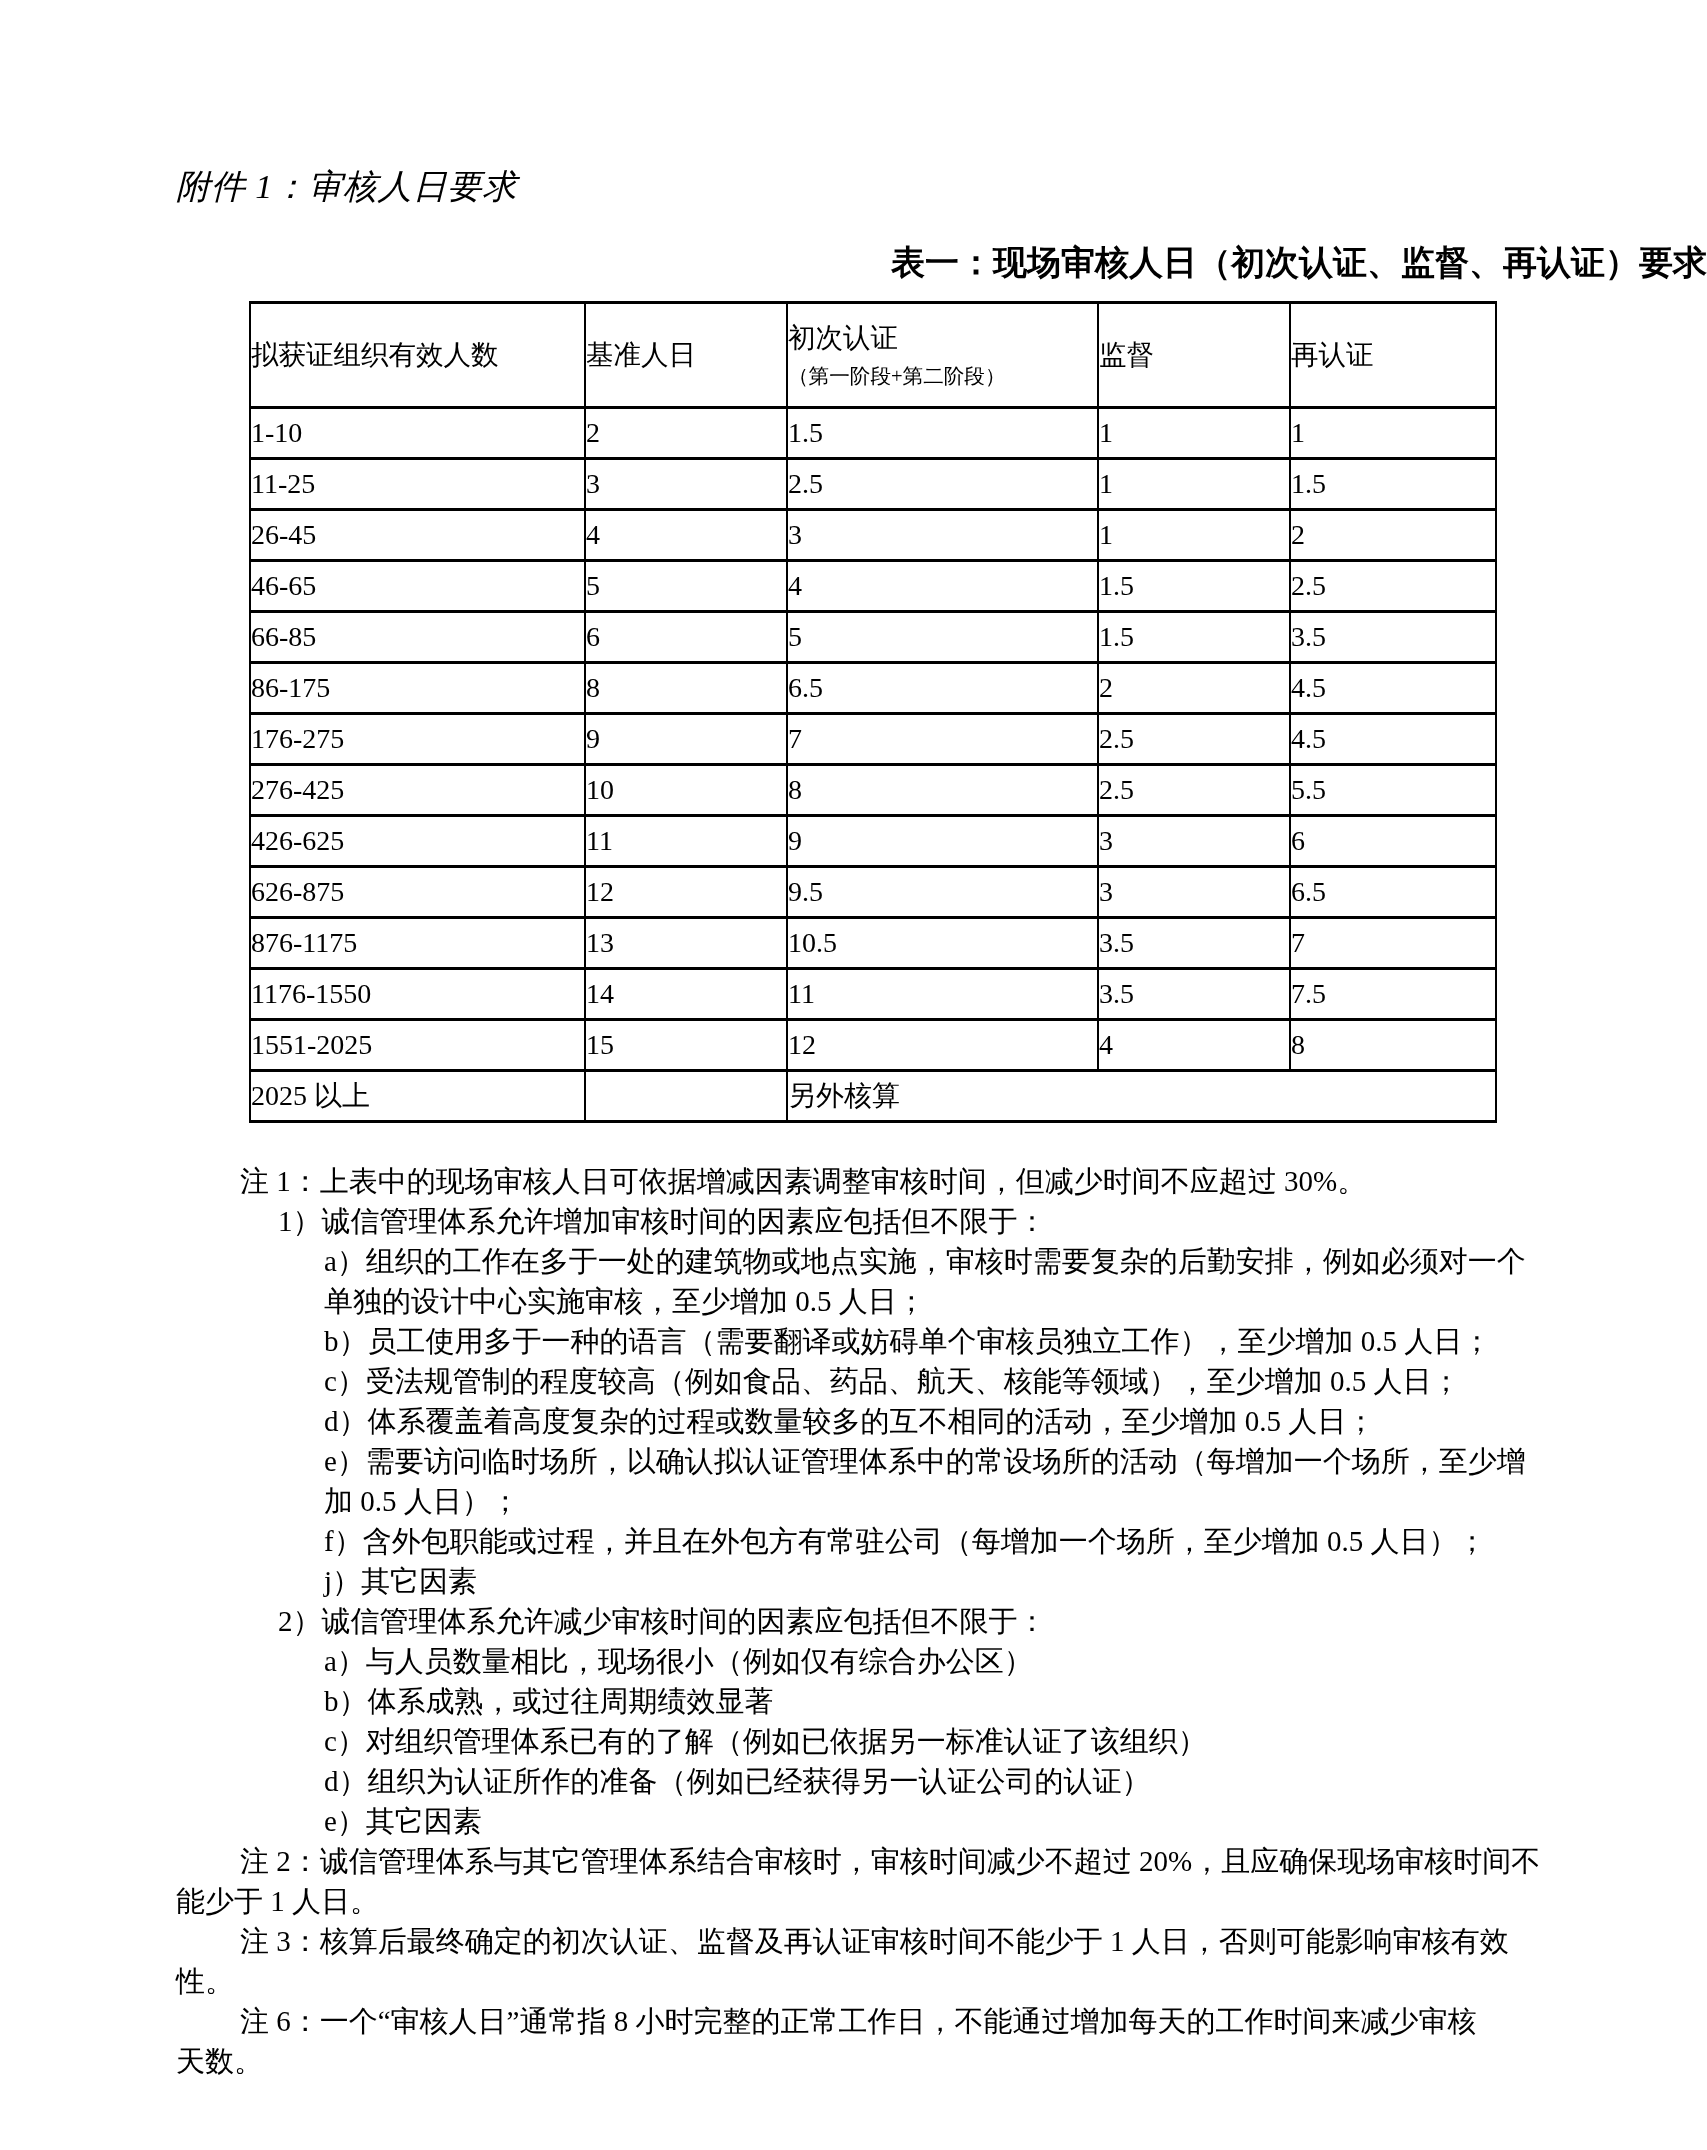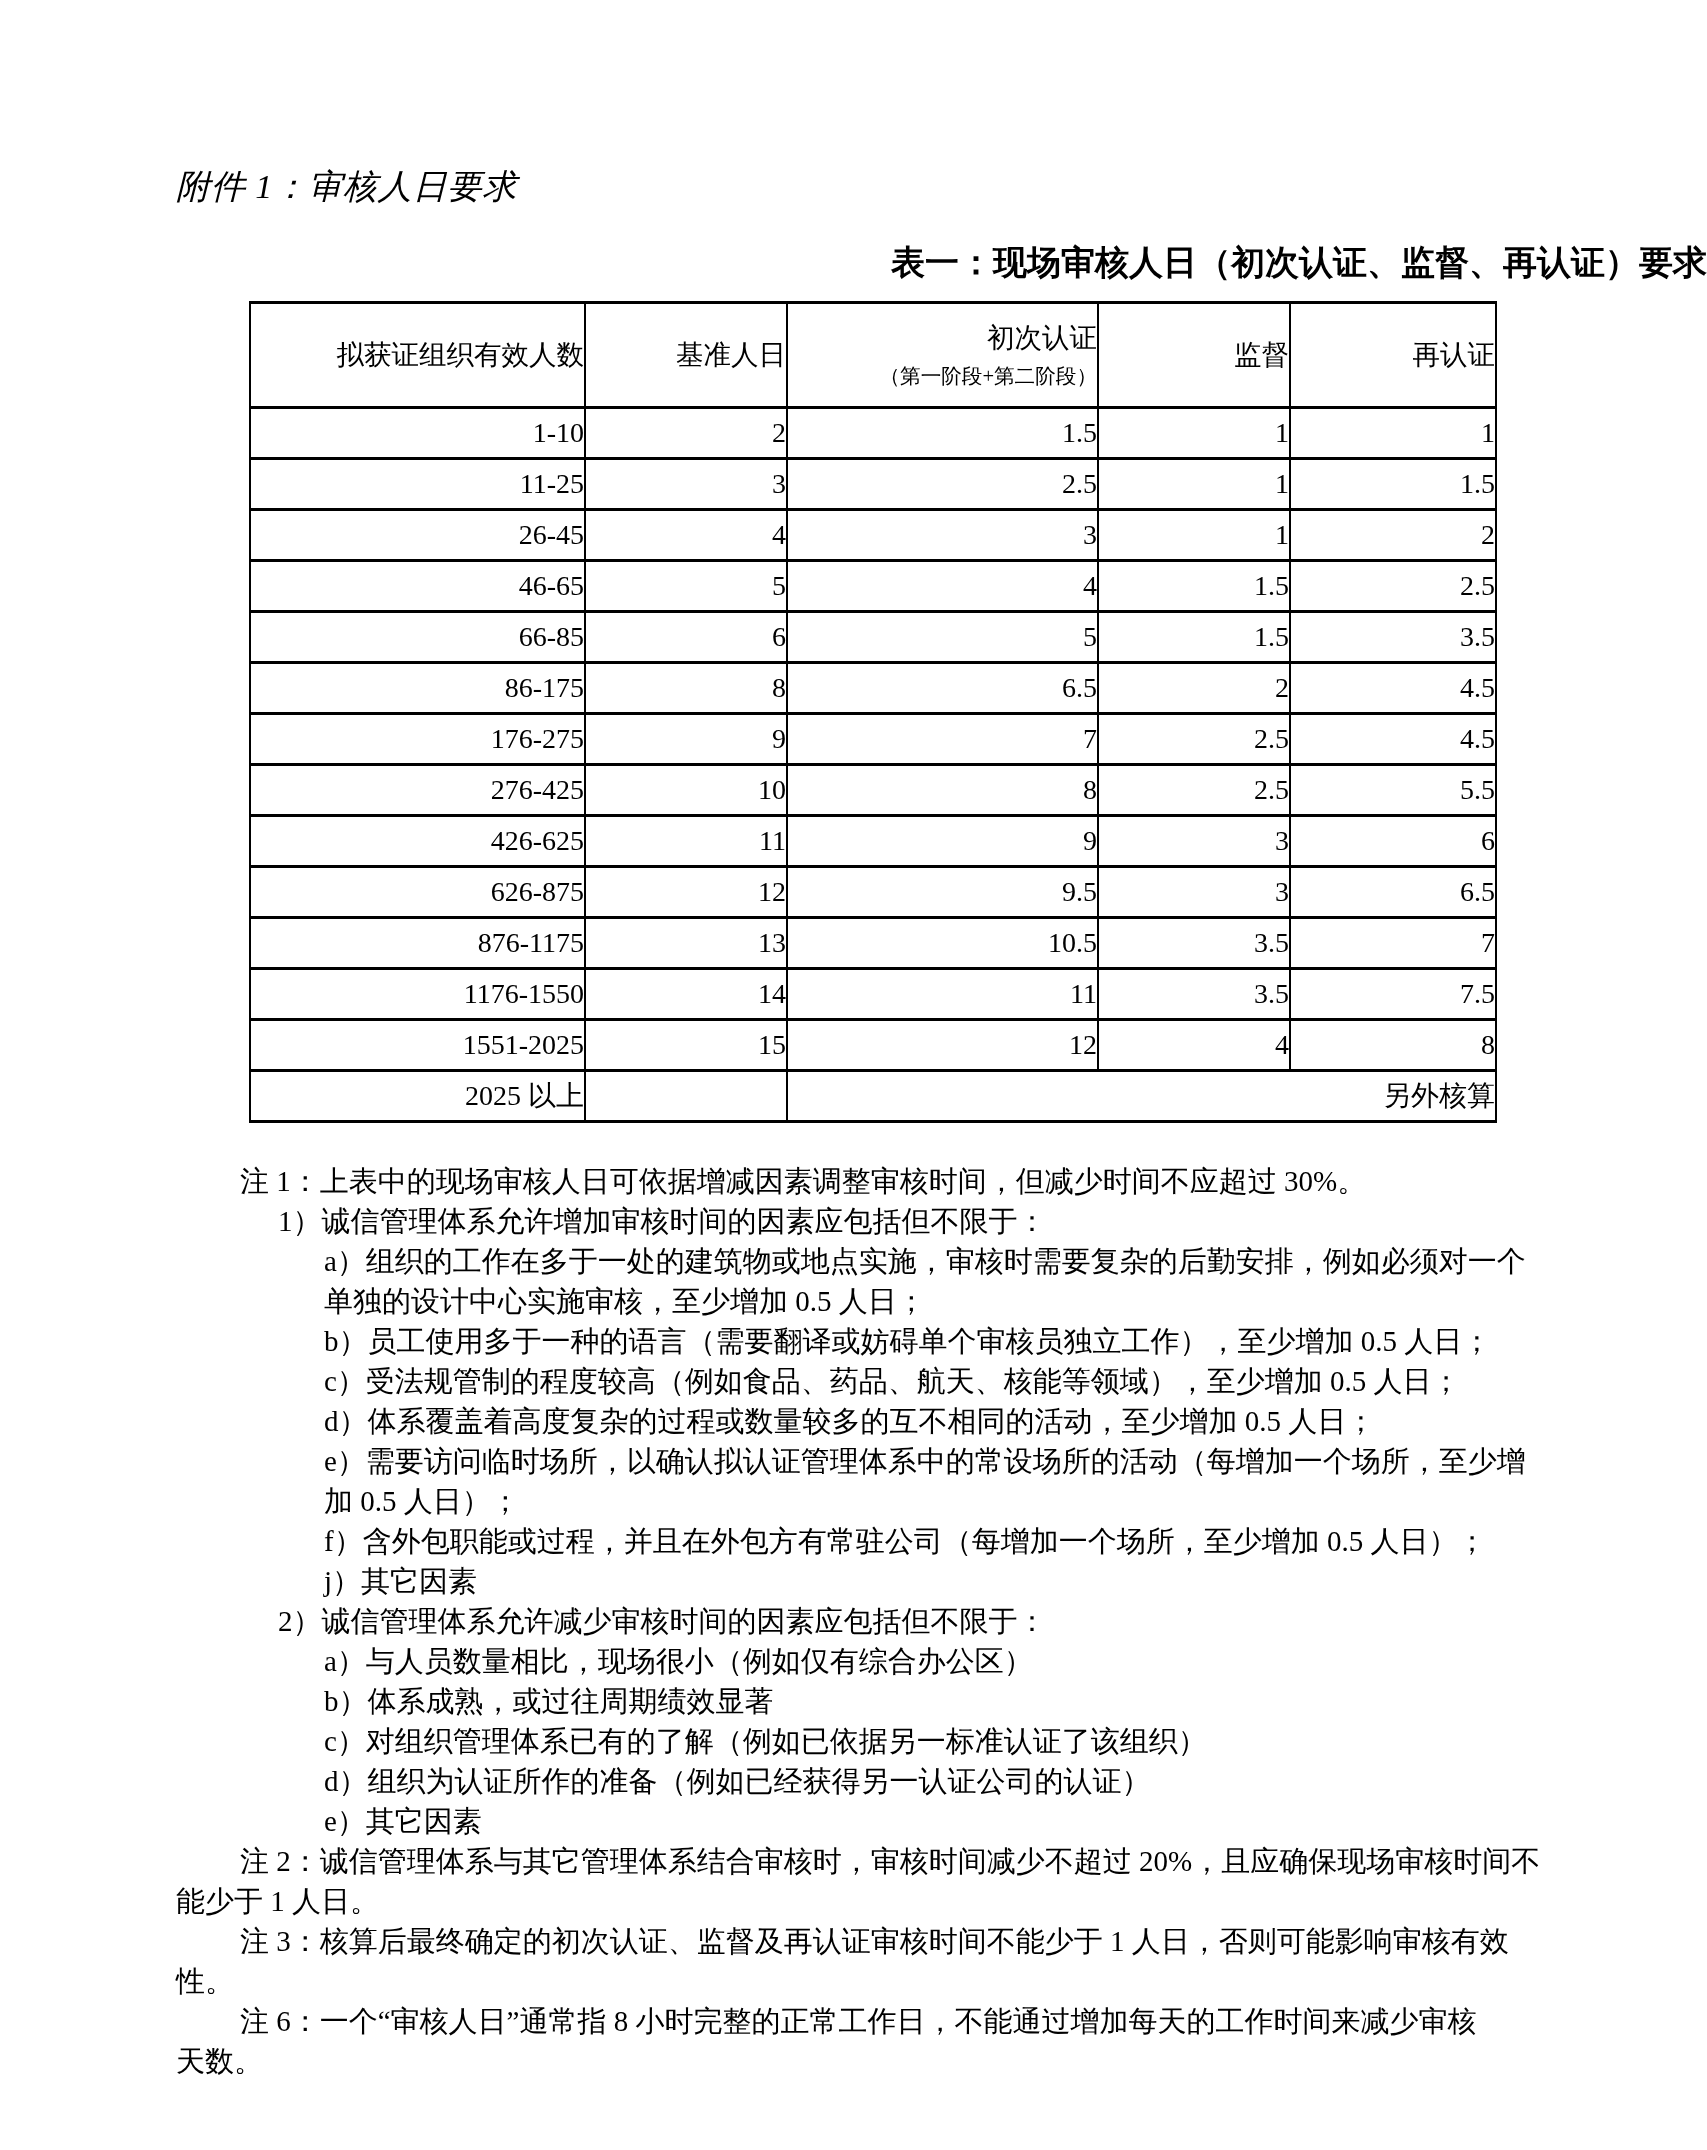--- a/index.html
+++ b/index.html
@@ -31,21 +31,21 @@
     font-weight: bold;
     white-space: nowrap;
   }
   table.audit-table {
     position: absolute;
     left: 249px;
     top: 301px;
     width: 1246px;
     border-collapse: collapse;
     table-layout: fixed;
-    text-align: right;
+    text-align: left;
   }
   table.audit-table th, table.audit-table td {
     border-top: 3.4px solid #000;
     border-bottom: 3.4px solid #000;
     border-left: 2.2px solid #000;
     border-right: 2.2px solid #000;
     vertical-align: middle;
     padding: 0;
     font-weight: normal;
   }

